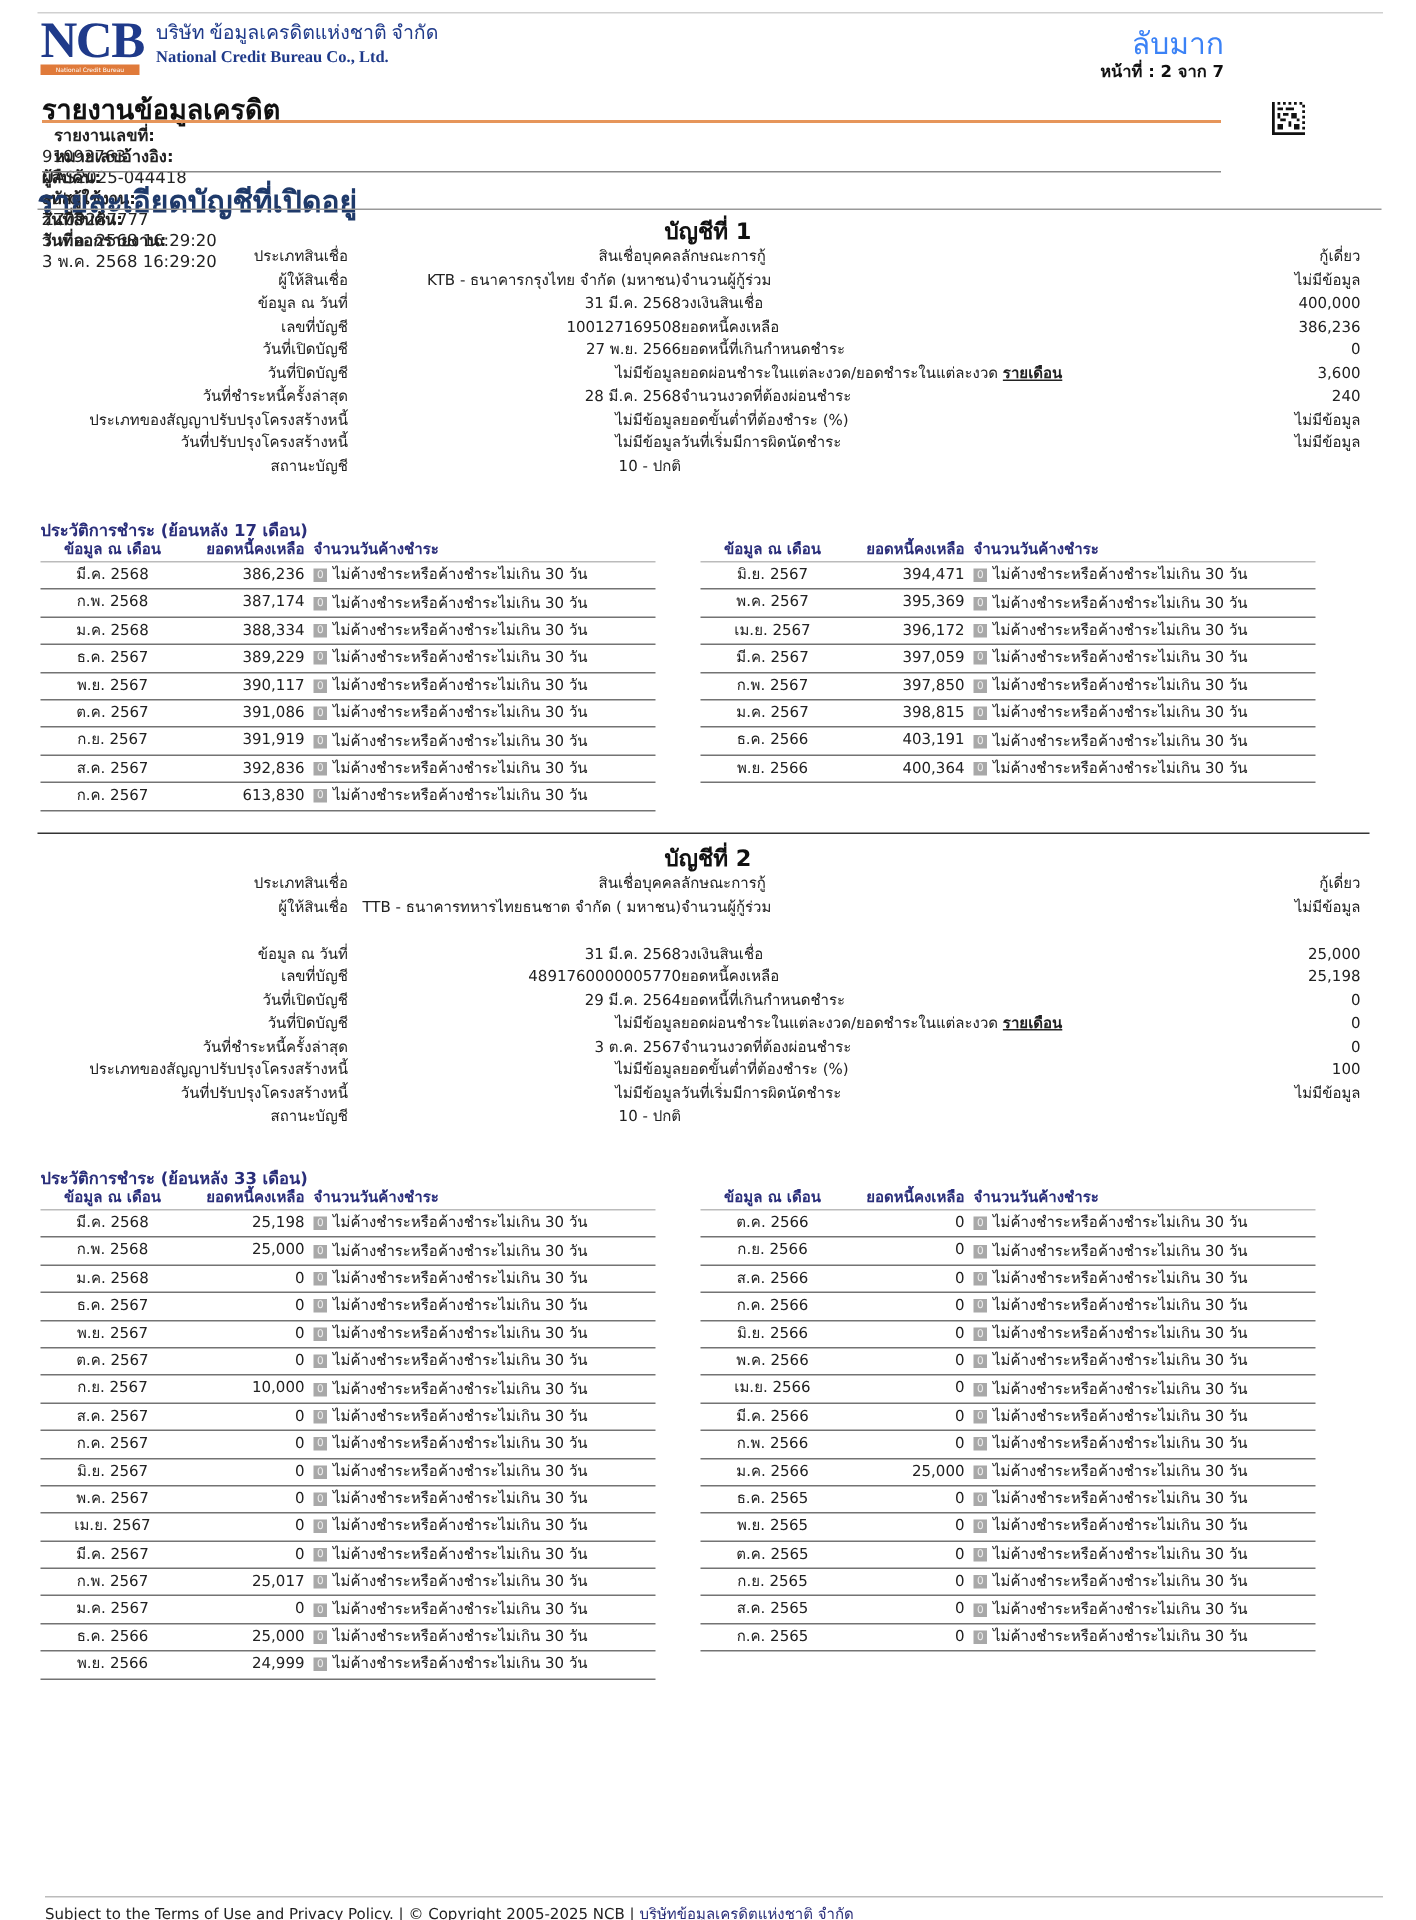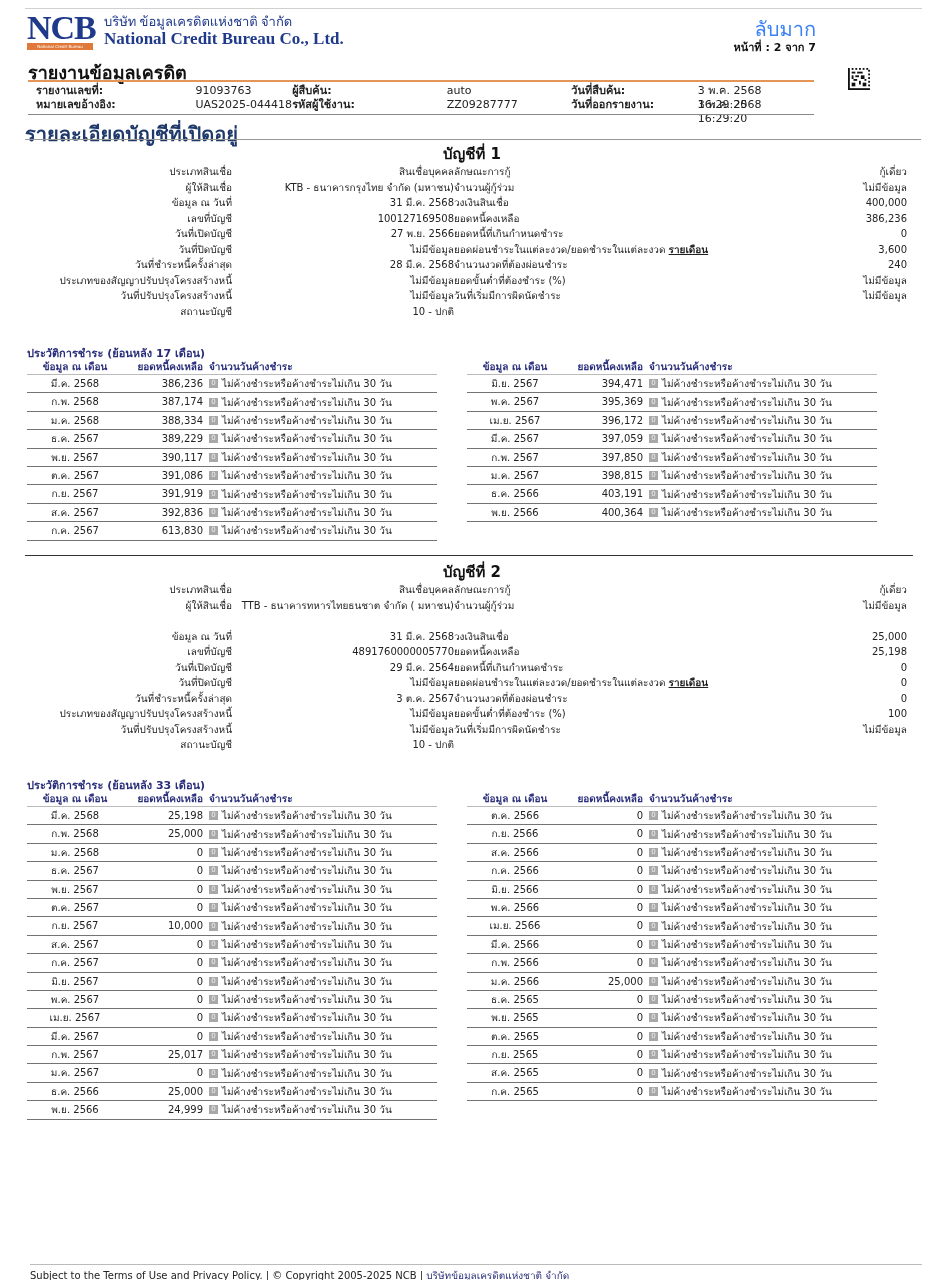--- a/index.html
+++ b/index.html
@@ -3,28 +3,28 @@
 <meta charset="utf-8">
 <style>
   html, body { margin:0; padding:0; background:#fff; }
   body { width:944px; height:1280px; position:relative; overflow:hidden; font-family:"DejaVu Sans", sans-serif; color:#222; }
   .topline { position:absolute; left:25px; top:8px; width:897px; height:1px; background:#d0d0d0; }
   .logo { position:absolute; left:27px; top:14px; }
   .ncb { font-family:"Liberation Serif", serif; font-weight:bold; font-size:34px; color:#1f3a8a; line-height:28px; letter-spacing:-1px; }
   .ncb-band { width:66px; height:7px; background:#e07a3a; margin-top:1px; font-size:4px; color:#fff; text-align:center; line-height:7px; overflow:hidden; }
   .company { position:absolute; left:104px; top:14px; font-family:"Liberation Serif", serif; color:#1f3a8a; }
   .company .th { font-size:13px; line-height:16px; }
-  .company .en { font-size:17px; font-weight:bold; line-height:17px; }
+  .company .en { font-size:11px; font-weight:bold; line-height:17px; }
   .secret { position:absolute; right:128px; top:13px; font-size:20px; font-weight:normal; color:#3b82f6; }
   .pageno { position:absolute; right:128px; top:38px; font-size:11px; font-weight:bold; color:#111; }
   .qr { position:absolute; left:848px; top:68px; width:22px; height:22px; }
   .title { position:absolute; left:28px; top:58px; font-size:18px; font-weight:bold; color:#111; }
   .orangeline { position:absolute; left:28px; top:80px; width:786px; height:2px; background:#e6955a; }
   .meta { position:absolute; left:28px; top:84px; width:786px; font-size:11px; }
-  .meta .row { display:flex; height:14px; line-height:14px; }
+  .meta .row { display:flex; height:14px; line-height:14px;flex-direction:column; }
   .meta .k { font-weight:bold; color:#222; }
   .grayline { position:absolute; left:28px; top:114px; width:786px; height:1px; background:#888; }
   .subtitle { position:absolute; left:25px; top:118px; font-size:20px; font-weight:bold; color:#1f3a6a; }
   .sectline { position:absolute; left:25px; height:1px; background:#999; width:896px; }
   .darkline { position:absolute; left:25px; height:1px; background:#333; width:888px; }
   .acct-title { position:absolute; left:0; width:944px; text-align:center; font-size:15px; font-weight:bold; color:#111; }
   .details { position:absolute; left:27px; width:880px; font-size:10px; color:#222; }
   .drow { display:flex; height:15.5px; line-height:15.5px; }
   .dlabel { width:205px;text-align:right; }
   .dval { width:222px;text-align:right; }

